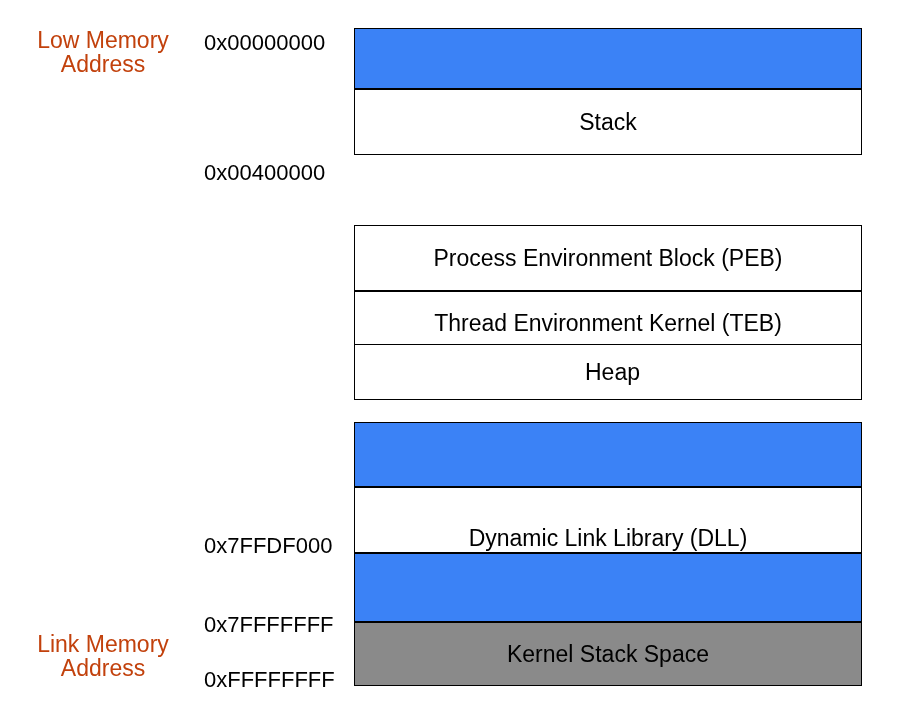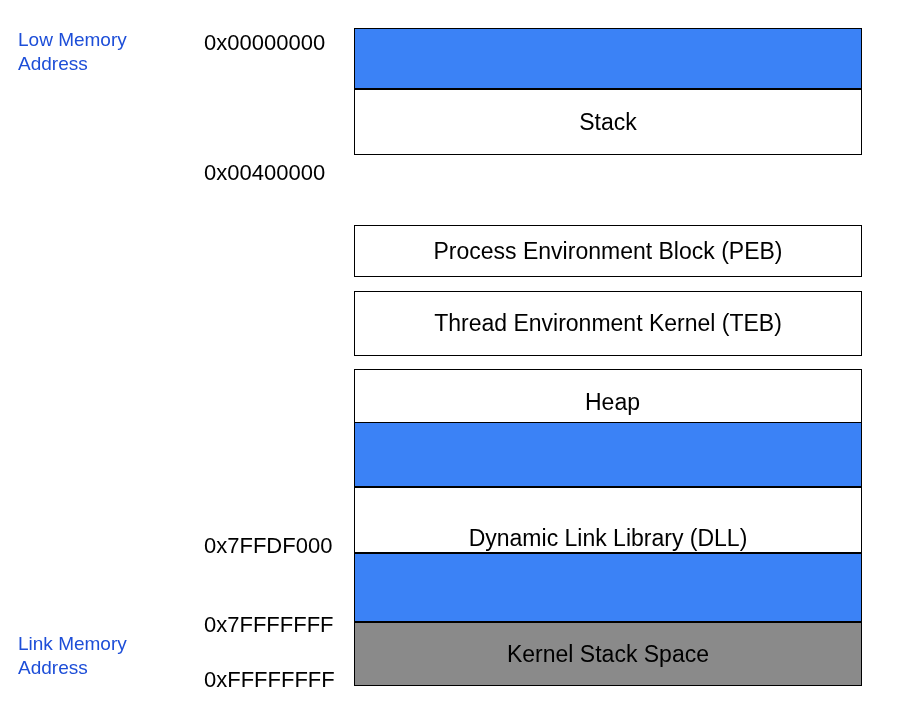--- a/index.html
+++ b/index.html
@@ -15,24 +15,24 @@
     font-family: "Liberation Sans", sans-serif;
     color: #000000;
     -webkit-font-smoothing: antialiased;
   }
 
   
   .edge-label {
     position: absolute;
     left: 18px;
     width: 170px;
-    font-size: 19px;
+    font-size: 23px;
     line-height: 24px;
-    color: #1d4ed8;
-    text-align: left;
+    color: #c2410c;
+    text-align: center;
     white-space: pre-line;
   }
   #low-label  { top: 28px; }
   #high-label { top: 632px; }
 
   
   .addr {
     position: absolute;
     left: 204px;
     width: 140px;
@@ -86,27 +86,27 @@
     <div class="addr" style="top: 670px;">0xFFFFFFFF</div>
   </div>
 
 <div id="memory-map">
     <div class="mem-block fill-blue" style="top: 0px; height: 61px;">
       <span class="mem-label"></span>
     </div>
     <div class="mem-block fill-white" style="top: 61px; height: 66px;">
       <span class="mem-label">Stack</span>
     </div>
-    <div class="mem-block fill-white" style="top: 197px; height: 52px;">
+    <div class="mem-block fill-white" style="top: 197px; height: 66px;">
       <span class="mem-label">Process Environment Block (PEB)</span>
     </div>
     <div class="mem-block fill-white" style="top: 263px; height: 65px;">
       <span class="mem-label">Thread Environment Kernel (TEB)</span>
     </div>
-    <div class="mem-block fill-white" style="top: 341px; height: 66px; padding-left: 9px;">
+    <div class="mem-block fill-white" style="top: 316px; height: 56px; padding-left: 9px;">
       <span class="mem-label">Heap</span>
     </div>
     <div class="mem-block fill-blue" style="top: 394px; height: 65px;">
       <span class="mem-label"></span>
     </div>
     <div class="mem-block fill-white" style="top: 459px; height: 66px; align-items: flex-end;">
       <span class="mem-label">Dynamic Link Library (DLL)</span>
     </div>
     <div class="mem-block fill-blue" style="top: 525px; height: 69px;">
       <span class="mem-label"></span>

